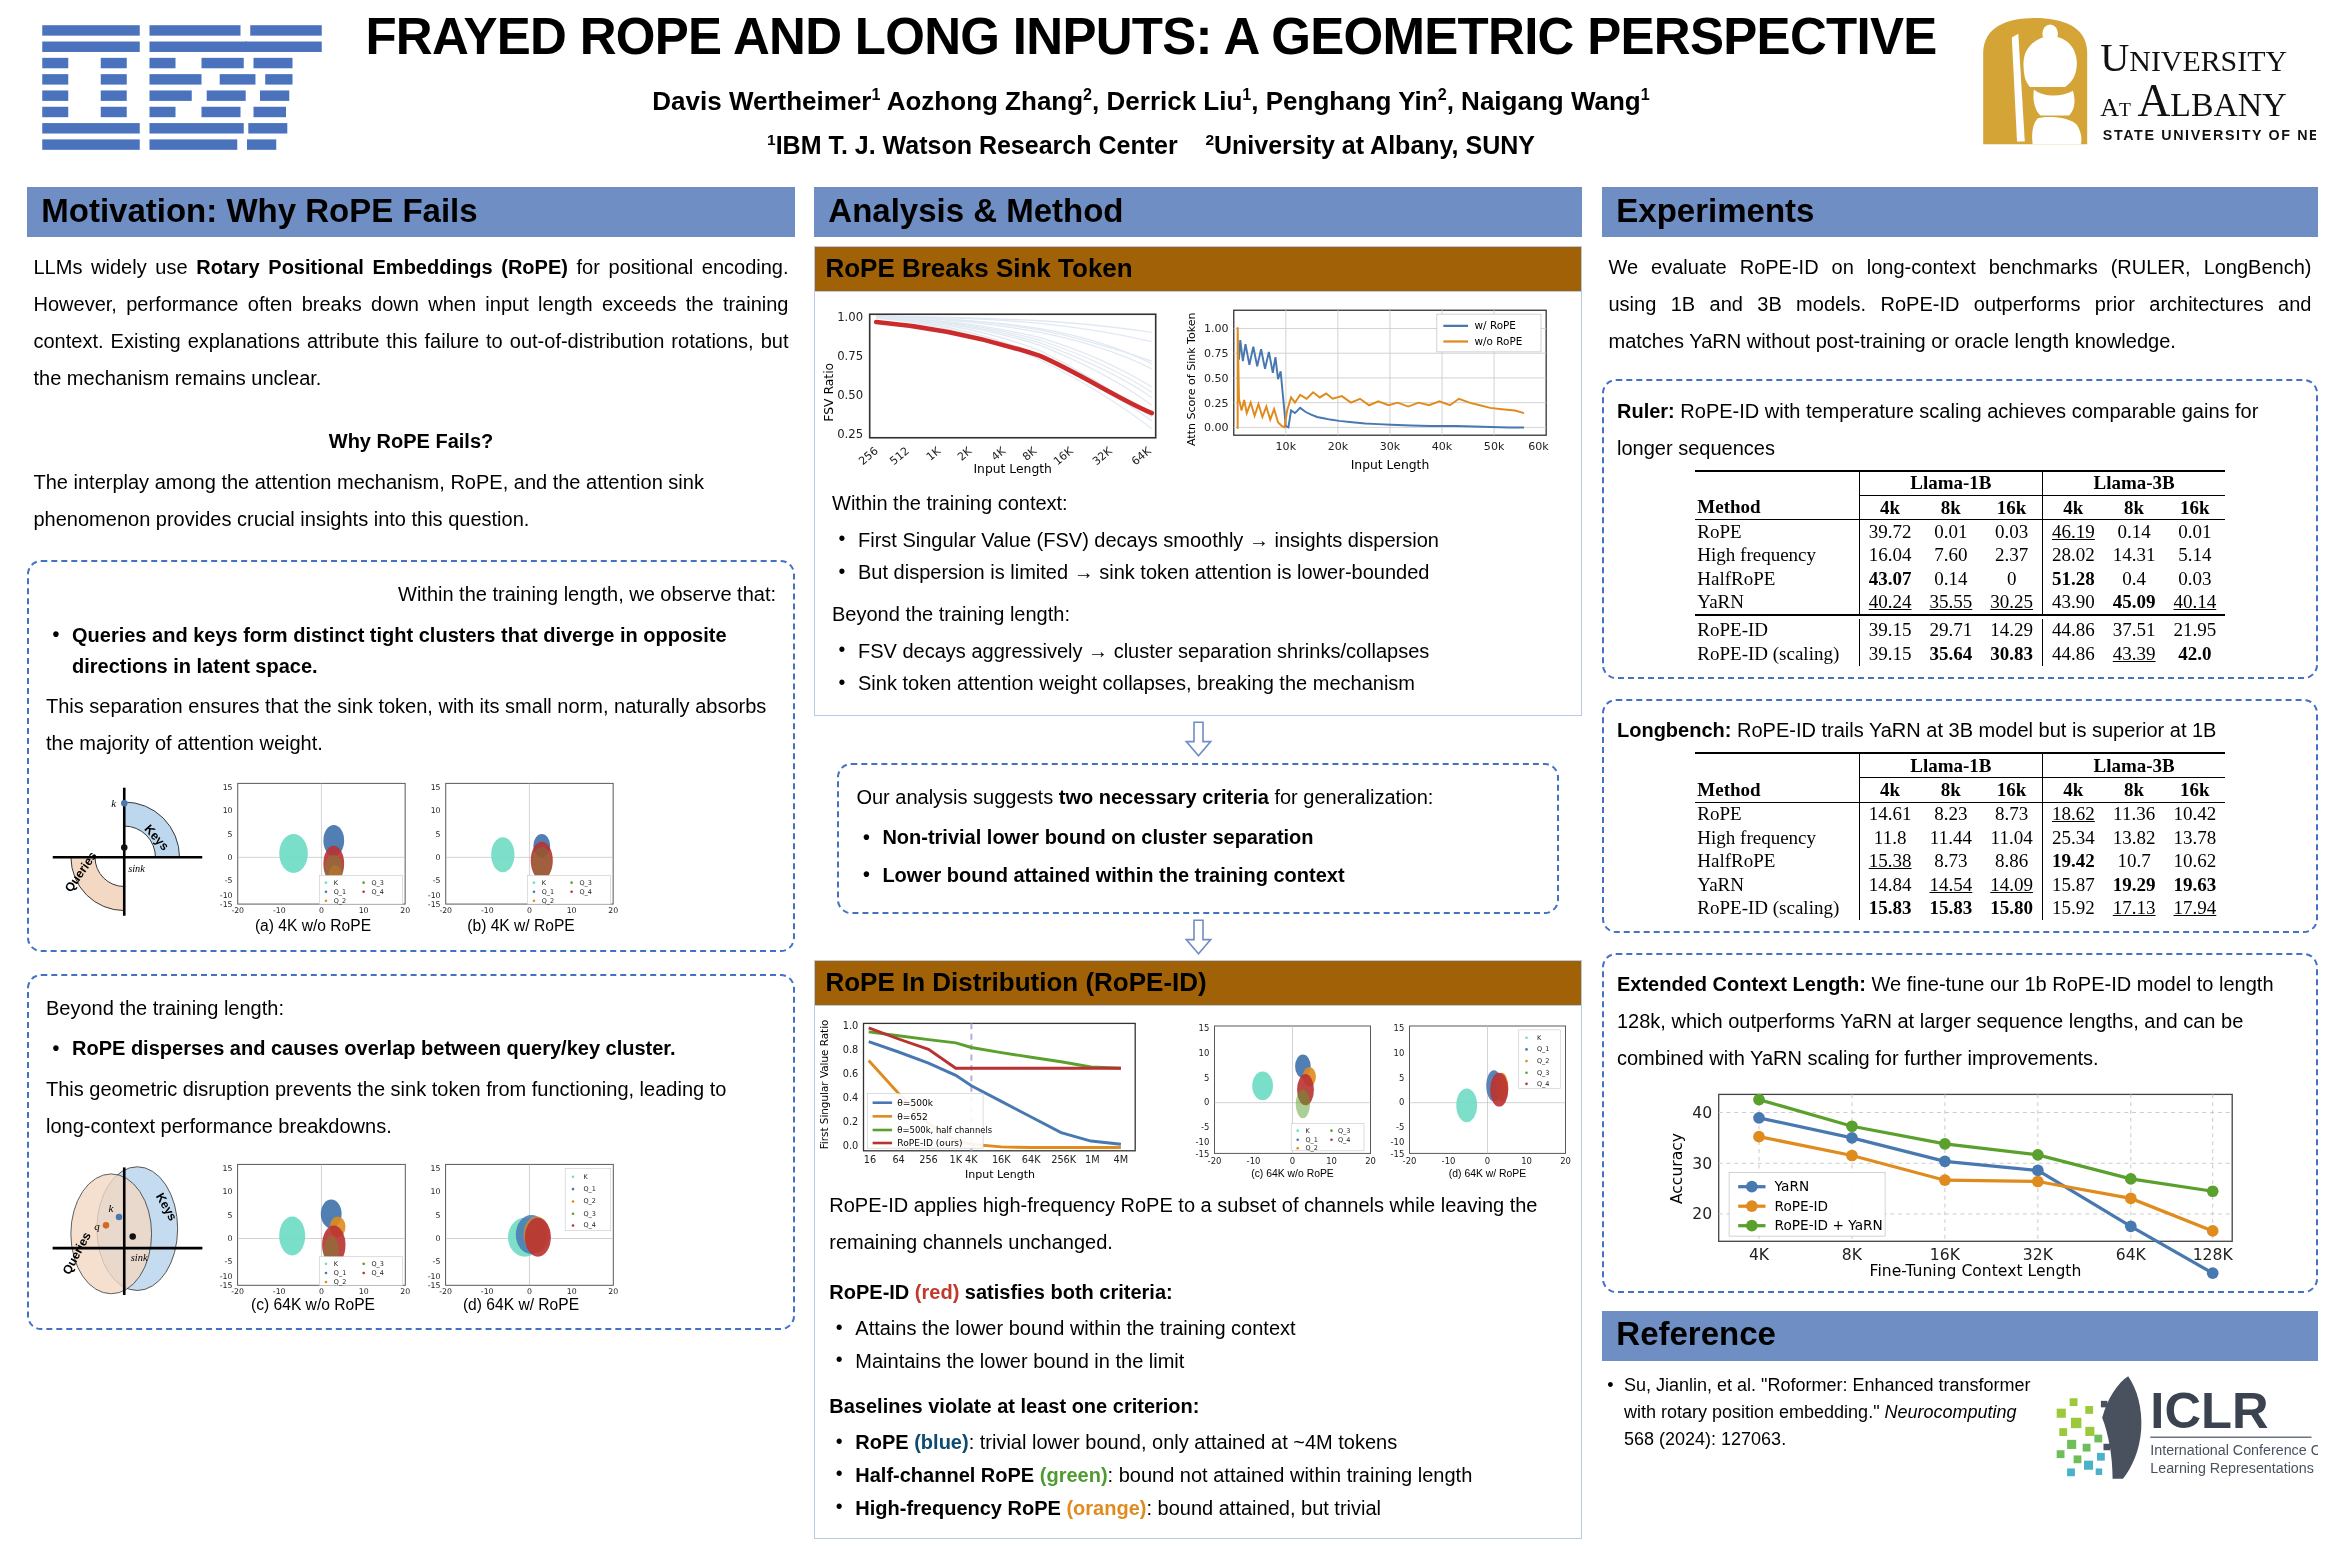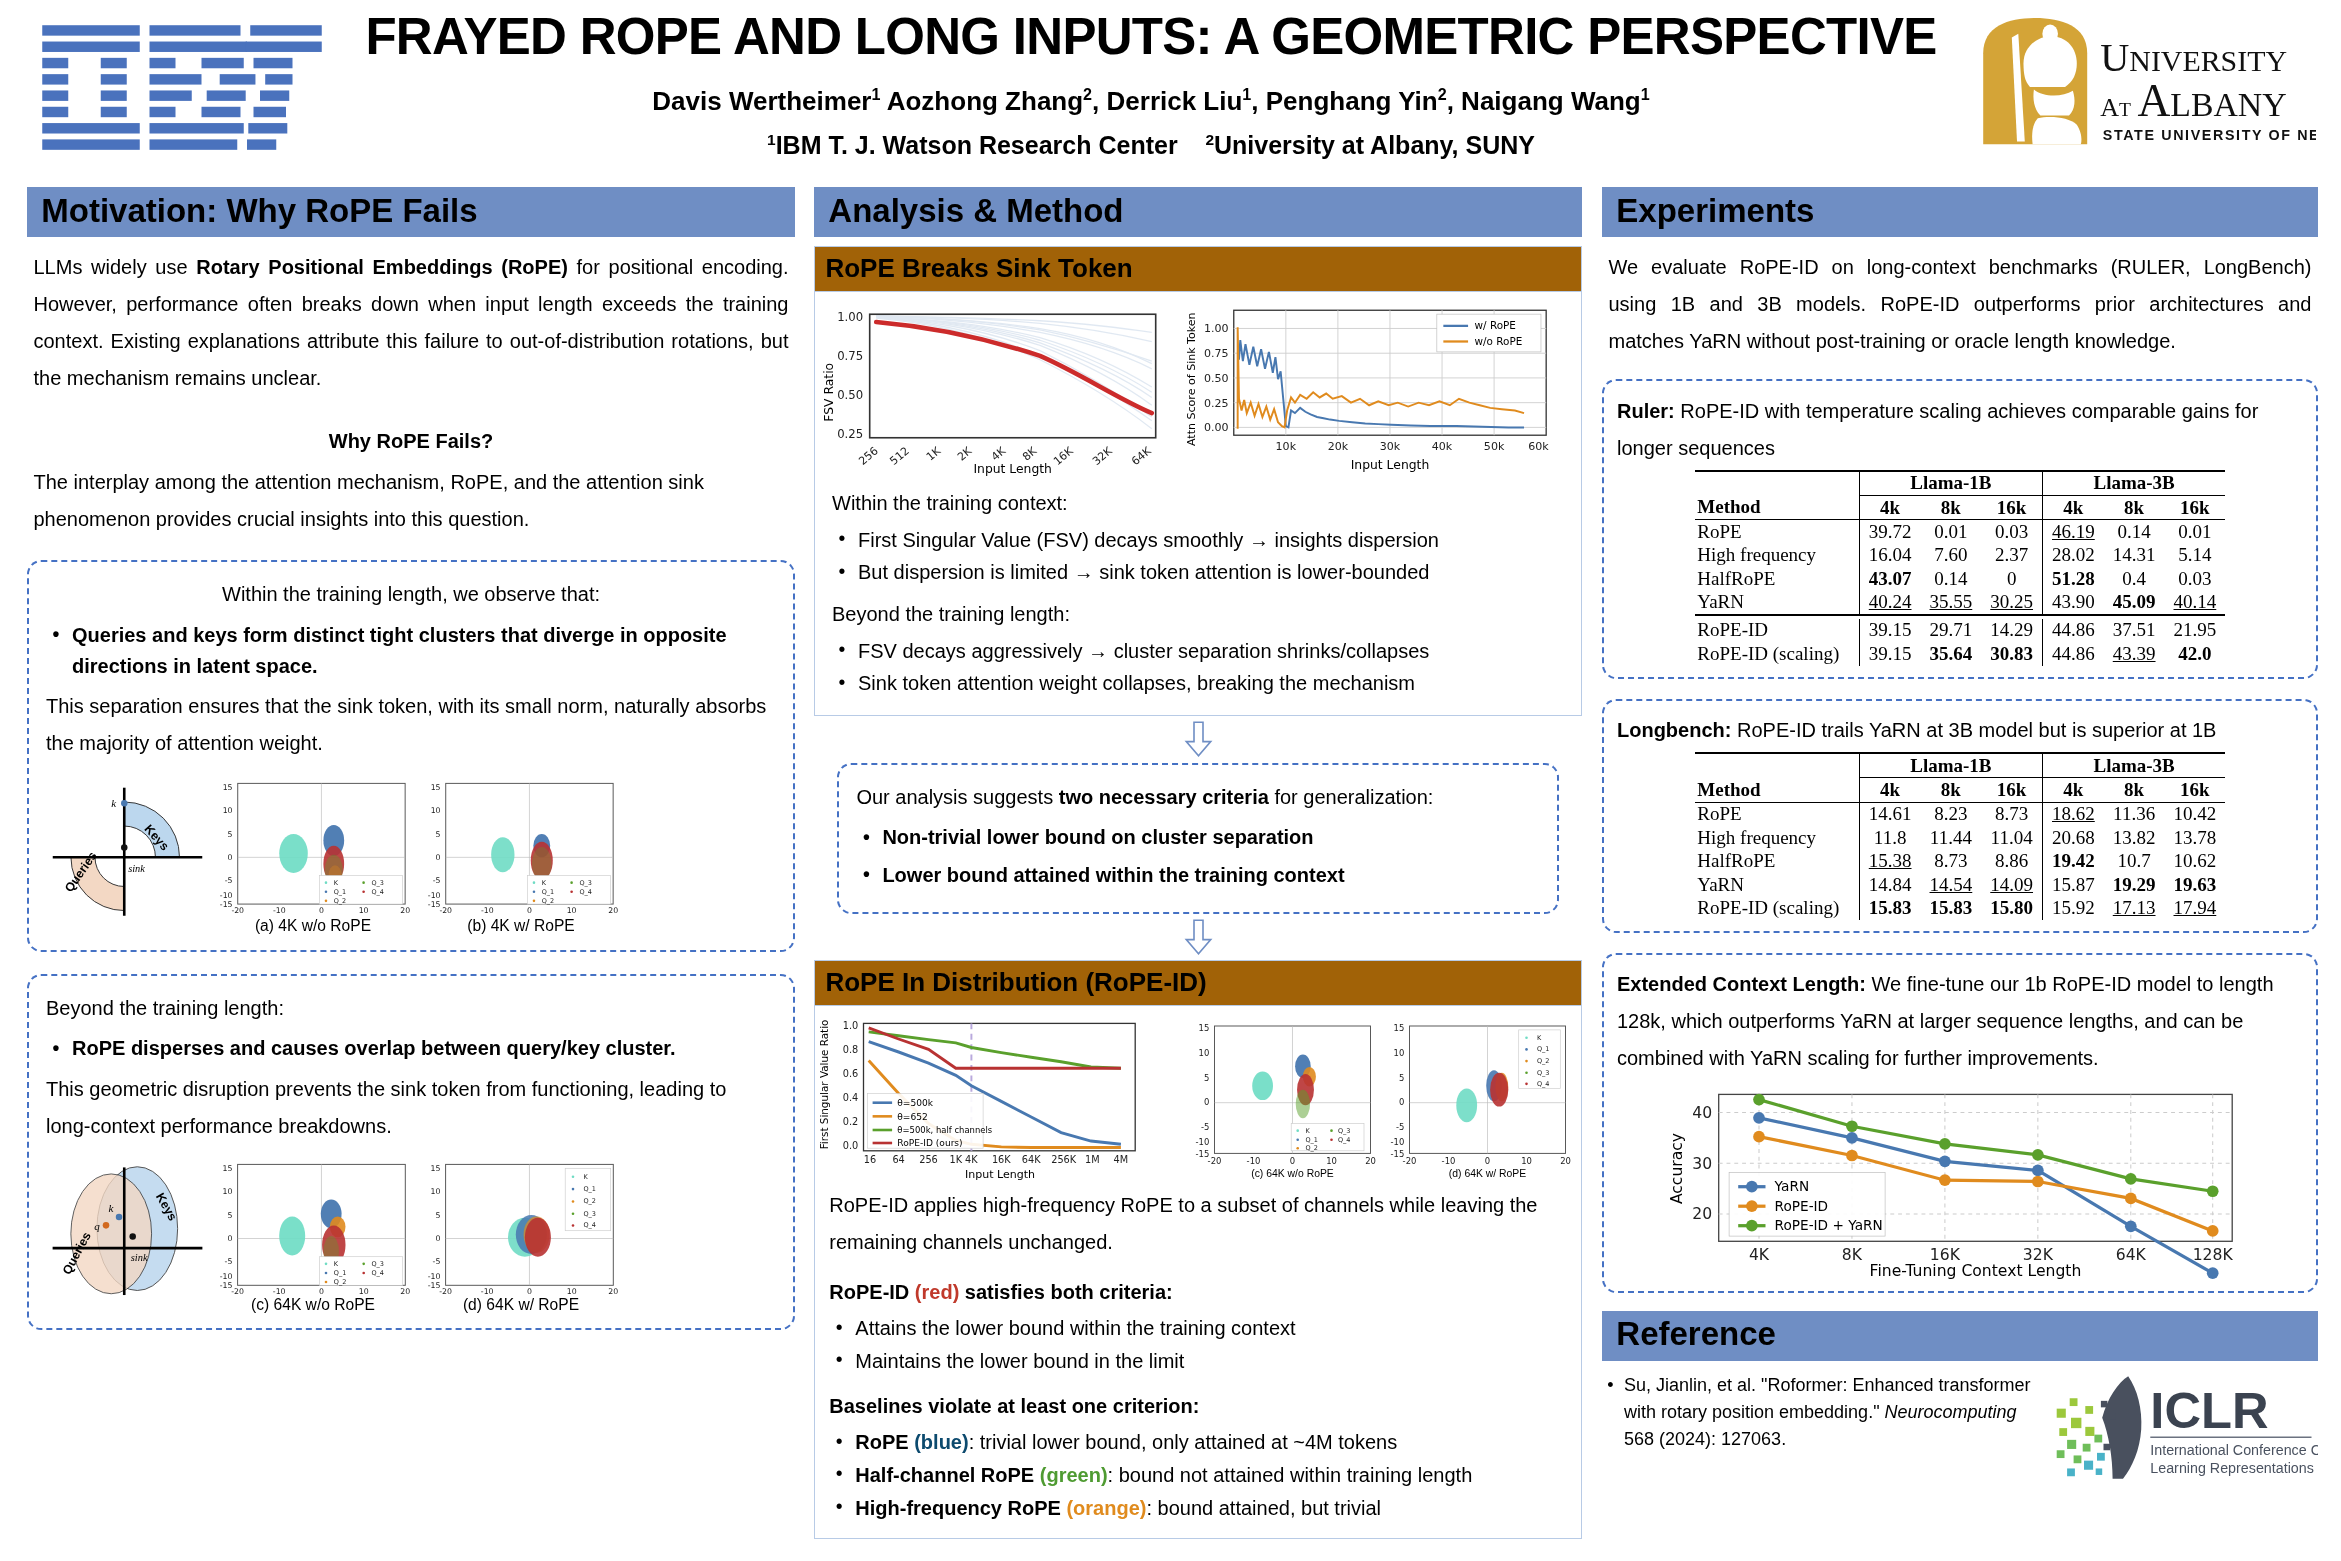--- a/index.html
+++ b/index.html
@@ -160,21 +160,21 @@
   <div class="band">Motivation: Why RoPE Fails</div>
 
   <div class="pad">
     <div class="body-text">LLMs widely use <b>Rotary Positional Embeddings (RoPE)</b> for positional encoding. However, performance often breaks down when input length exceeds the training context. Existing explanations attribute this failure to out-of-distribution rotations, but the mechanism remains unclear.</div>
 
     <div class="body-text center" style="margin-top:26px; font-weight:bold;">Why RoPE Fails?</div>
     <div class="body-text" style="text-align:left; margin-top:4px;">The interplay among the attention mechanism, RoPE, and the attention sink phenomenon provides crucial insights into this question.</div>
   </div>
 
   <div class="dashed" style="margin-top:22px;">
-    <div class="body-text" style="text-align:center">Within the training length, we observe that:</div>
+    <div class="body-text" style="text-align:right">Within the training length, we observe that:</div>
     <ul class="bul">
       <li style="font-weight:bold">Queries and keys form distinct tight clusters that diverge in opposite directions in latent space.</li>
     </ul>
     <div class="body-text" style="text-align:left">This separation ensures that the sink token, with its small norm, naturally absorbs the majority of attention weight.</div>
 
     <div style="display:flex; align-items:flex-end; margin-top:10.4px;">
       <svg class="fig" width="163" height="143" viewBox="0 0 250 220">
         <path d="M120 40 A85 85 0 0 1 205 125 L168 125 A48 48 0 0 0 120 77 Z" fill="#bcd7ee" stroke="#333" stroke-width="1.5"></path>
         <path d="M38 125 A82 82 0 0 0 120 207 L120 170 A45 45 0 0 1 75 125 Z" fill="#f3d8c4" stroke="#333" stroke-width="1.5"></path>
         <line x1="120" y1="18" x2="120" y2="215" stroke="#000" stroke-width="4"></line>
@@ -794,21 +794,21 @@
             <td class="">8.73</td>
             <td class="vline u">18.62</td>
             <td class="">11.36</td>
             <td class="">10.42</td>
           </tr>
           <tr>
             <td class="m">High frequency</td>
             <td class="vline">11.8</td>
             <td class="">11.44</td>
             <td class="">11.04</td>
-            <td class="vline">20.68</td>
+            <td class="vline">25.34</td>
             <td class="">13.82</td>
             <td class="">13.78</td>
           </tr>
           <tr>
             <td class="m">HalfRoPE</td>
             <td class="vline u">15.38</td>
             <td class="">8.73</td>
             <td class="">8.86</td>
             <td class="vline b">19.42</td>
             <td class="">10.7</td>

